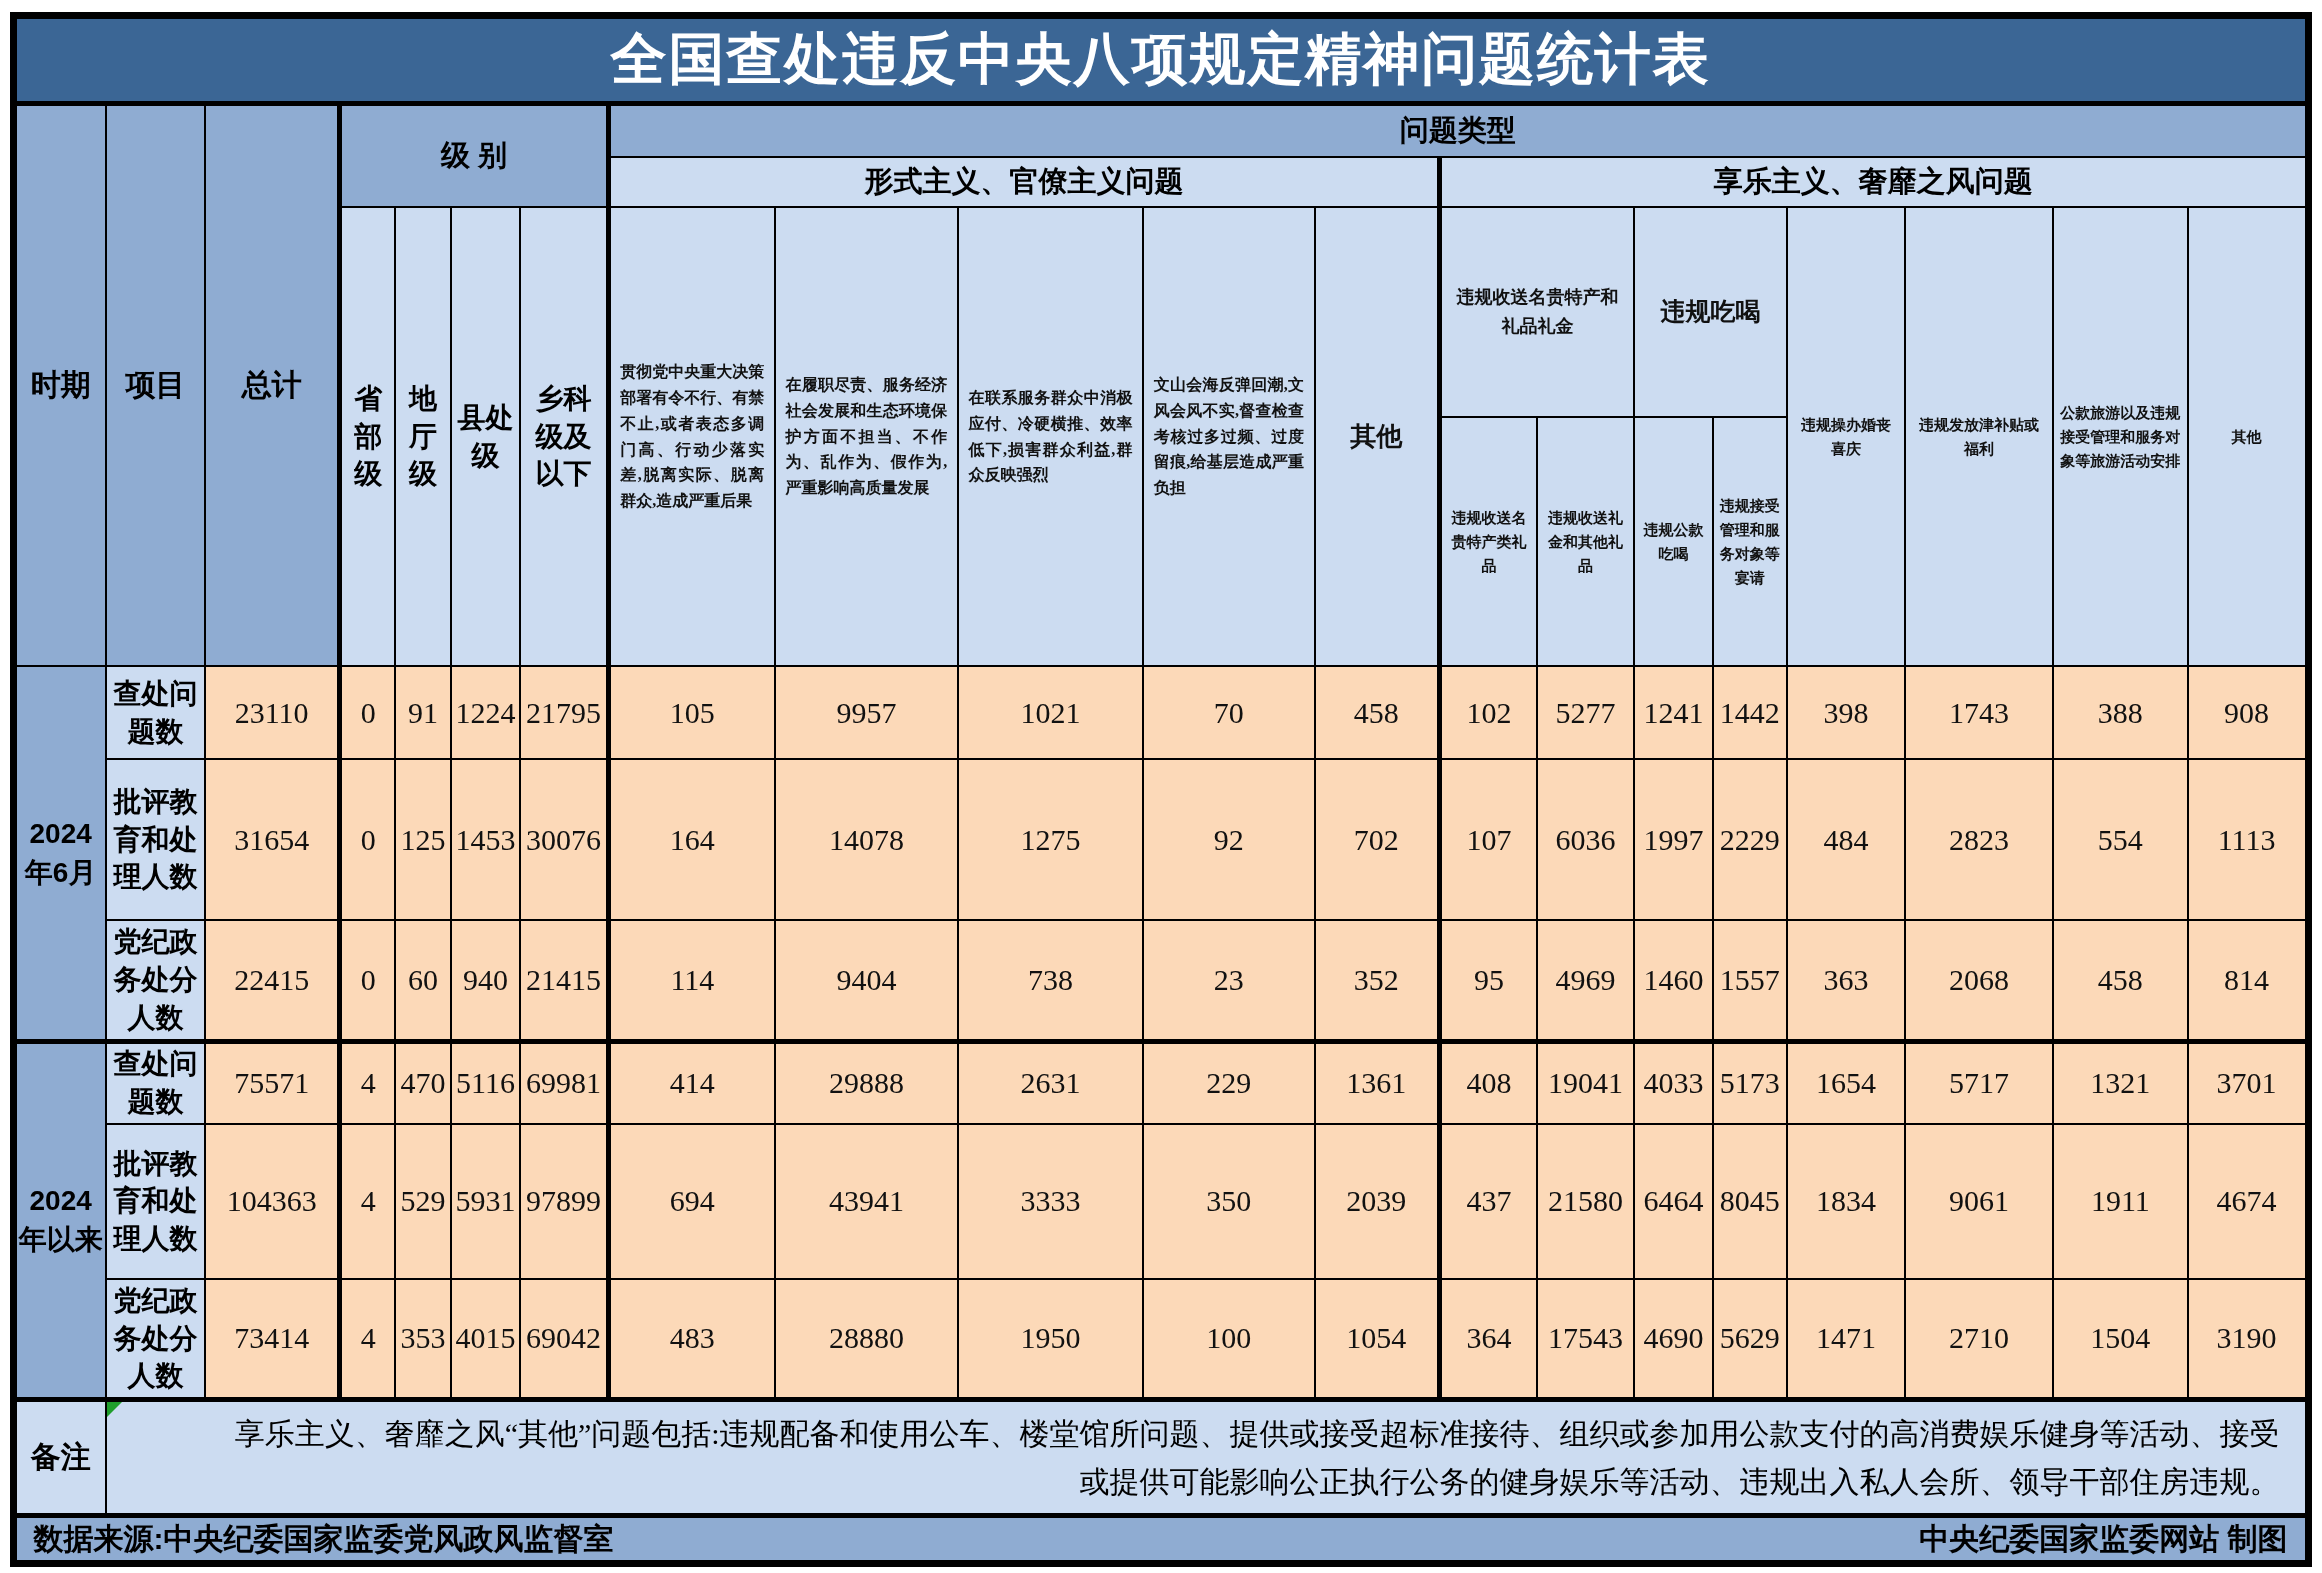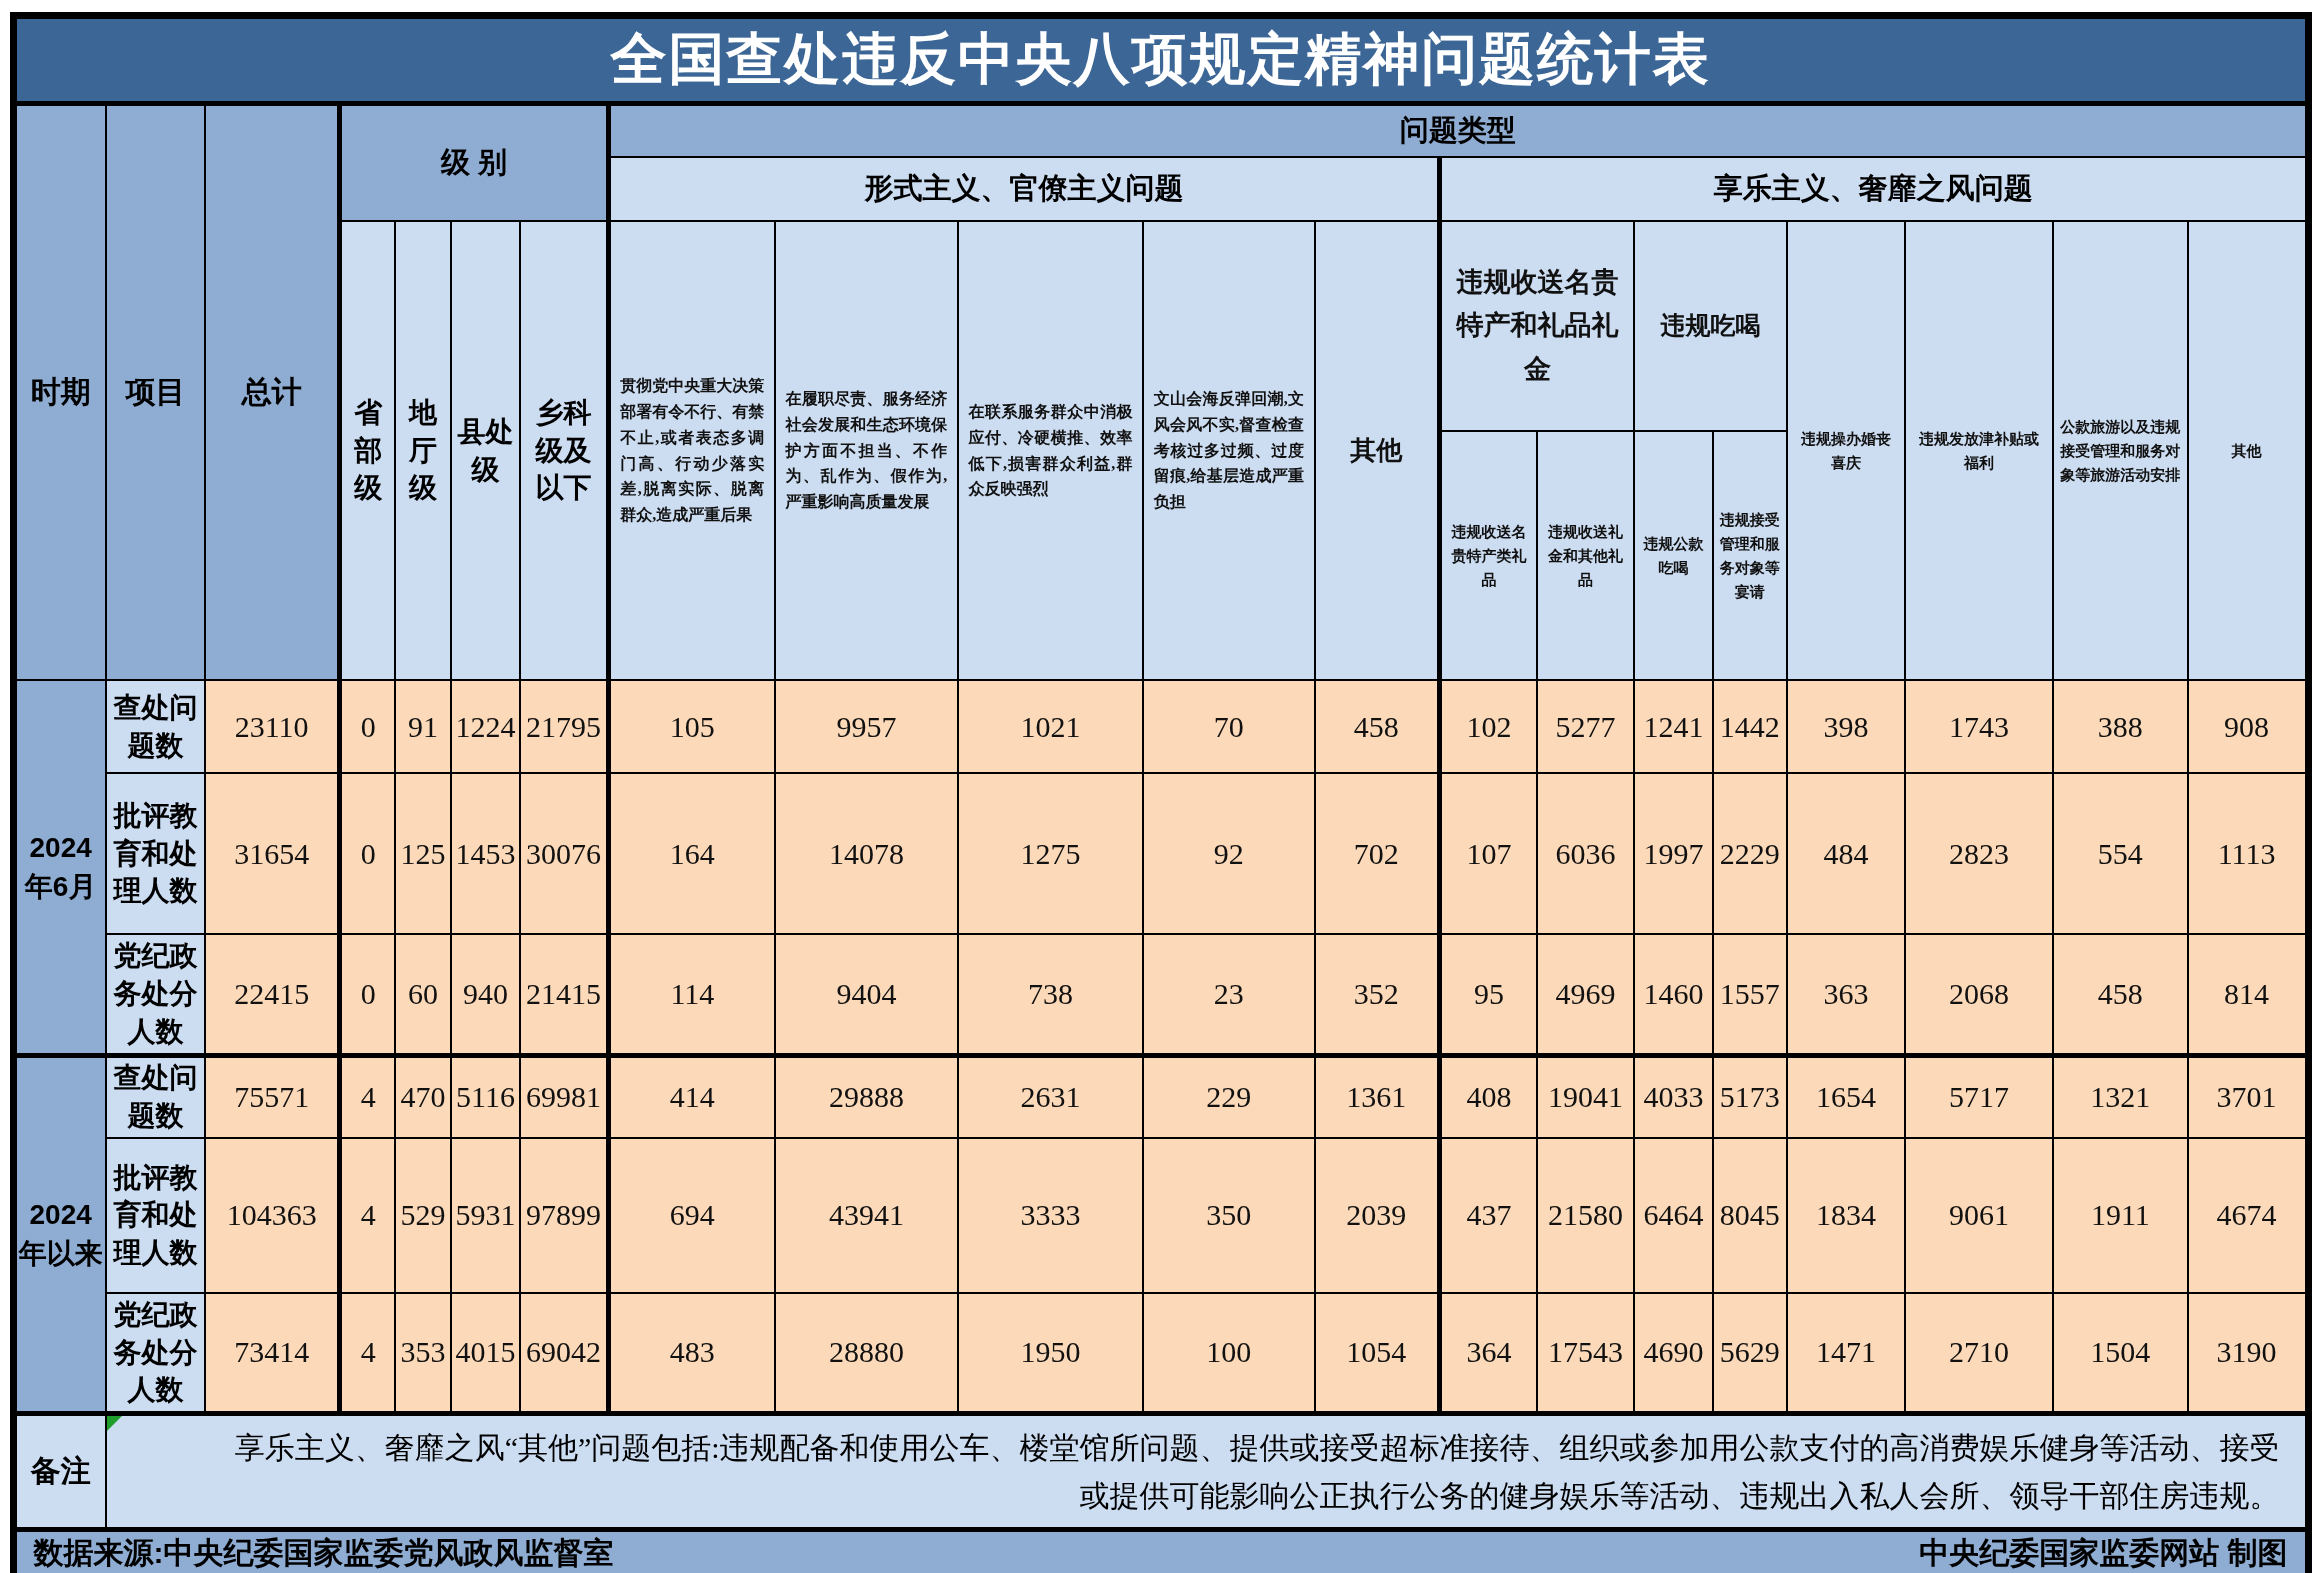--- a/index.html
+++ b/index.html
@@ -63,36 +63,36 @@
   </tr>
 
   <tr style="height:54px;">
     <th rowspan="4" class="bg-mid sans h-label">时期</th>
     <th rowspan="4" class="bg-mid sans h-label">项目</th>
     <th rowspan="4" class="bg-mid sans h-label">总计</th>
     <th colspan="4" rowspan="2" class="bg-mid sans h-group bl6" style="border-right-width:5.7px;">级 别</th>
     <th colspan="13" class="bg-mid sans h-group">问题类型</th>
   </tr>
 
-  <tr style="height:64px;">
+  <tr style="height:50px;">
     <th colspan="5" class="bg-light sans h-group">形式主义、官僚主义问题</th>
     <th colspan="8" class="bg-light sans h-group bl6">享乐主义、奢靡之风问题</th>
   </tr>
 
   <tr style="height:210px;">
     <th rowspan="2" class="bg-light sans row-label bl6">省部级</th>
     <th rowspan="2" class="bg-light sans row-label">地厅级</th>
     <th rowspan="2" class="bg-light sans row-label">县处级</th>
     <th rowspan="2" class="bg-light sans row-label">乡科级及以下</th>
     <th rowspan="2" class="bg-light serif h-long bl6">贯彻党中央重大决策部署有令不行、有禁不止,或者表态多调门高、行动少落实差,脱离实际、脱离群众,造成严重后果</th>
     <th rowspan="2" class="bg-light serif h-long">在履职尽责、服务经济社会发展和生态环境保护方面不担当、不作为、乱作为、假作为,严重影响高质量发展</th>
     <th rowspan="2" class="bg-light serif h-long">在联系服务群众中消极应付、冷硬横推、效率低下,损害群众利益,群众反映强烈</th>
     <th rowspan="2" class="bg-light serif h-long">文山会海反弹回潮,文风会风不实,督查检查考核过多过频、过度留痕,给基层造成严重负担</th>
     <th rowspan="2" class="bg-light serif h-sub" style="font-size:26px;">其他</th>
-    <th colspan="2" class="bg-light serif h-sub bl6" style="font-size:27px;">违规收送名贵特产和礼品礼金</th>
+    <th colspan="2" class="bg-light serif h-sub bl6" style="font-size:18px;">违规收送名贵特产和礼品礼金</th>
     <th colspan="2" class="bg-light serif h-sub" style="font-size:25px;">违规吃喝</th>
     <th rowspan="2" class="bg-light serif h-sub">违规操办婚丧喜庆</th>
     <th rowspan="2" class="bg-light serif h-sub">违规发放津补贴或福利</th>
     <th rowspan="2" class="bg-light serif h-sub">公款旅游以及违规接受管理和服务对象等旅游活动安排</th>
     <th rowspan="2" class="bg-light serif h-sub">其他</th>
   </tr>
 
   <tr style="height:249px;">
     <th class="bg-light serif h-sub bl6">违规收送名贵特产类礼品</th>
     <th class="bg-light serif h-sub">违规收送礼金和其他礼品</th>

